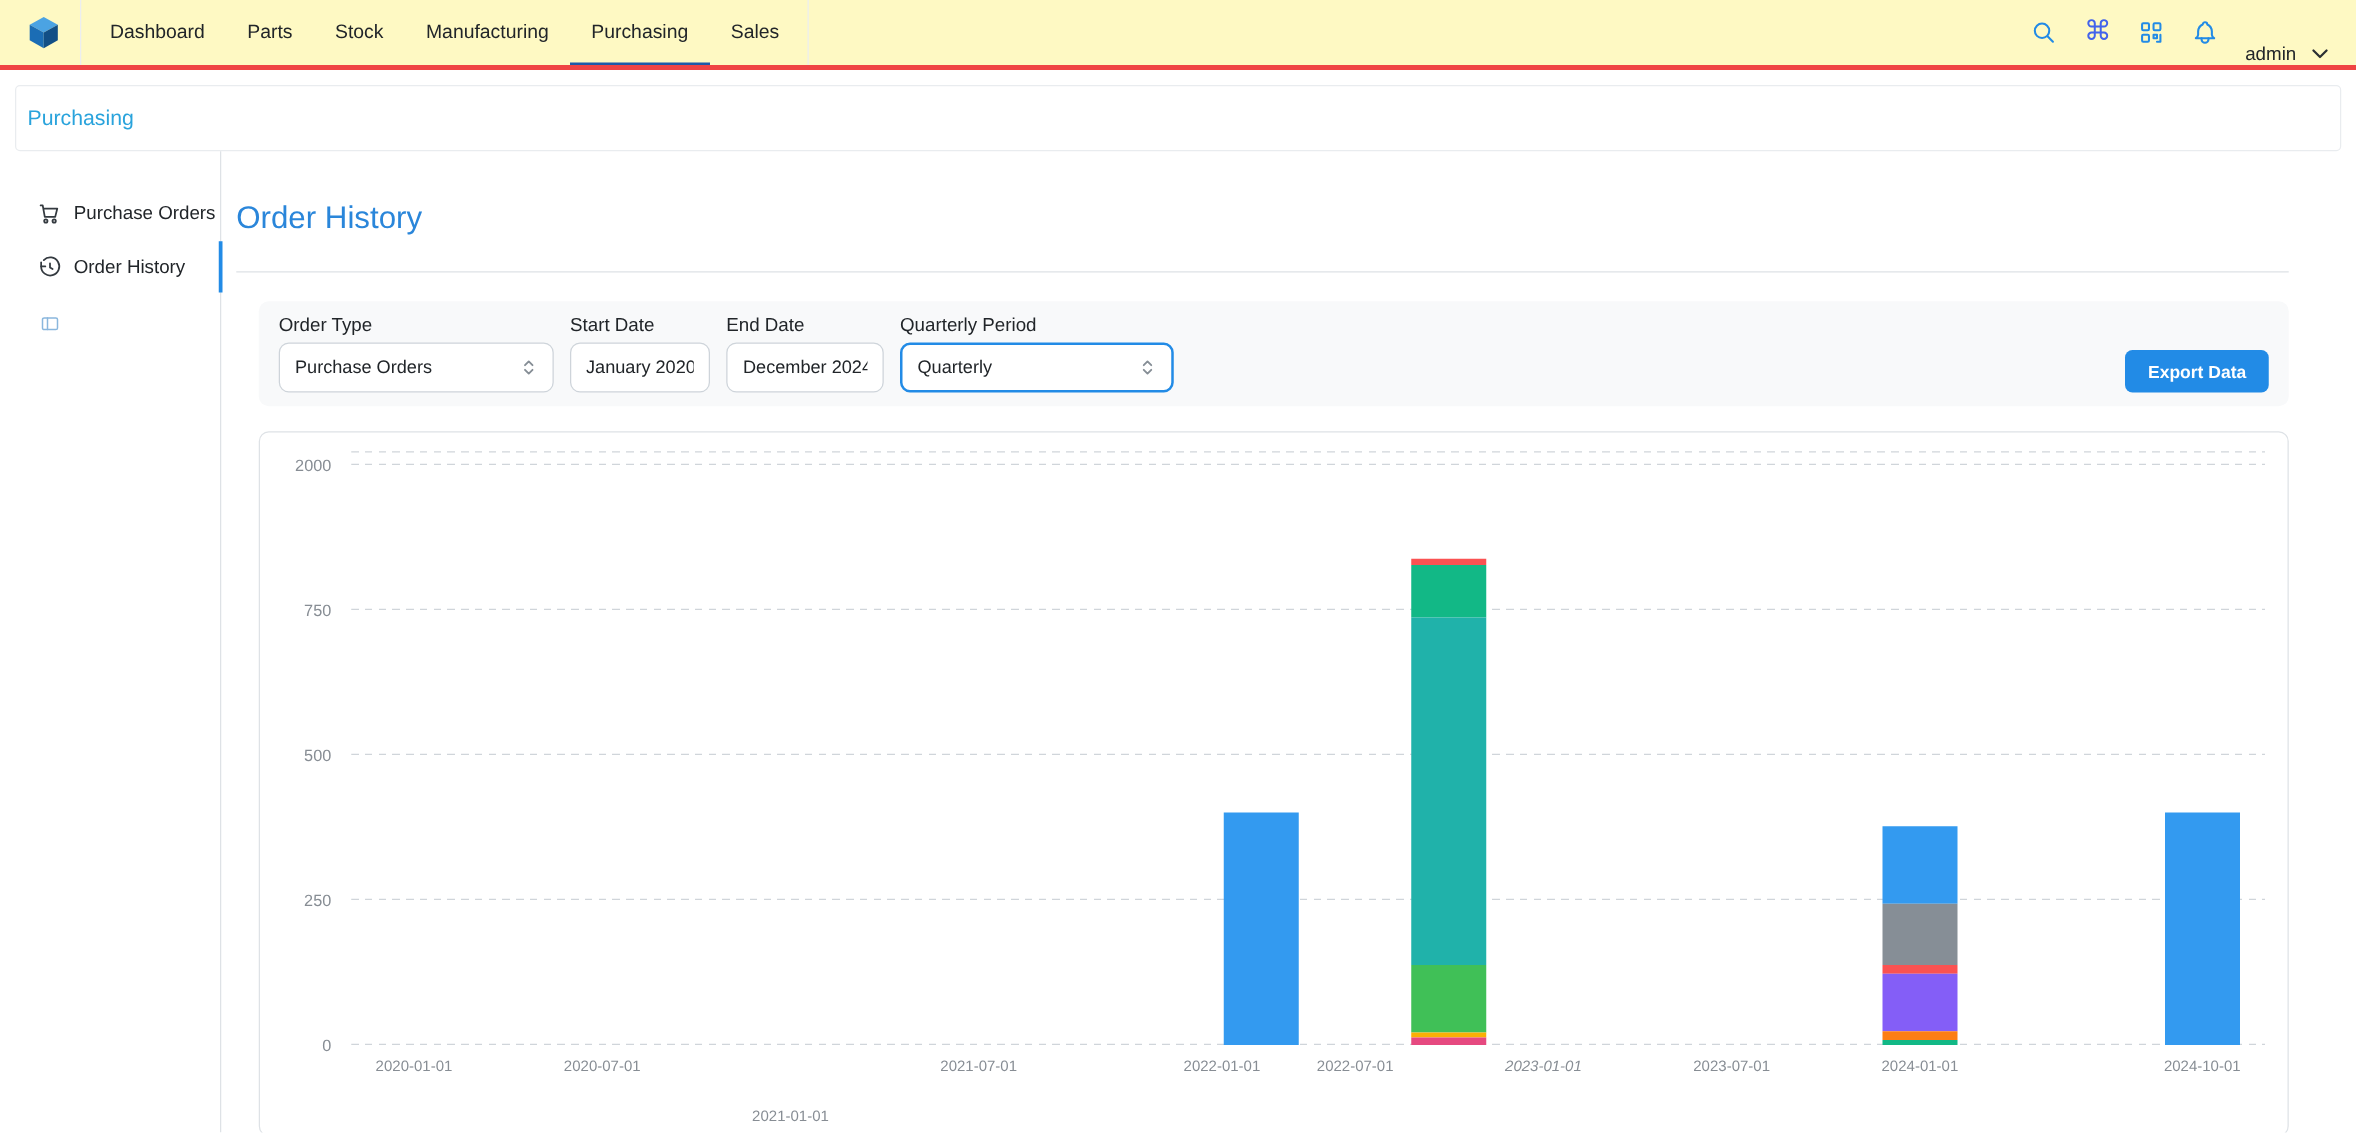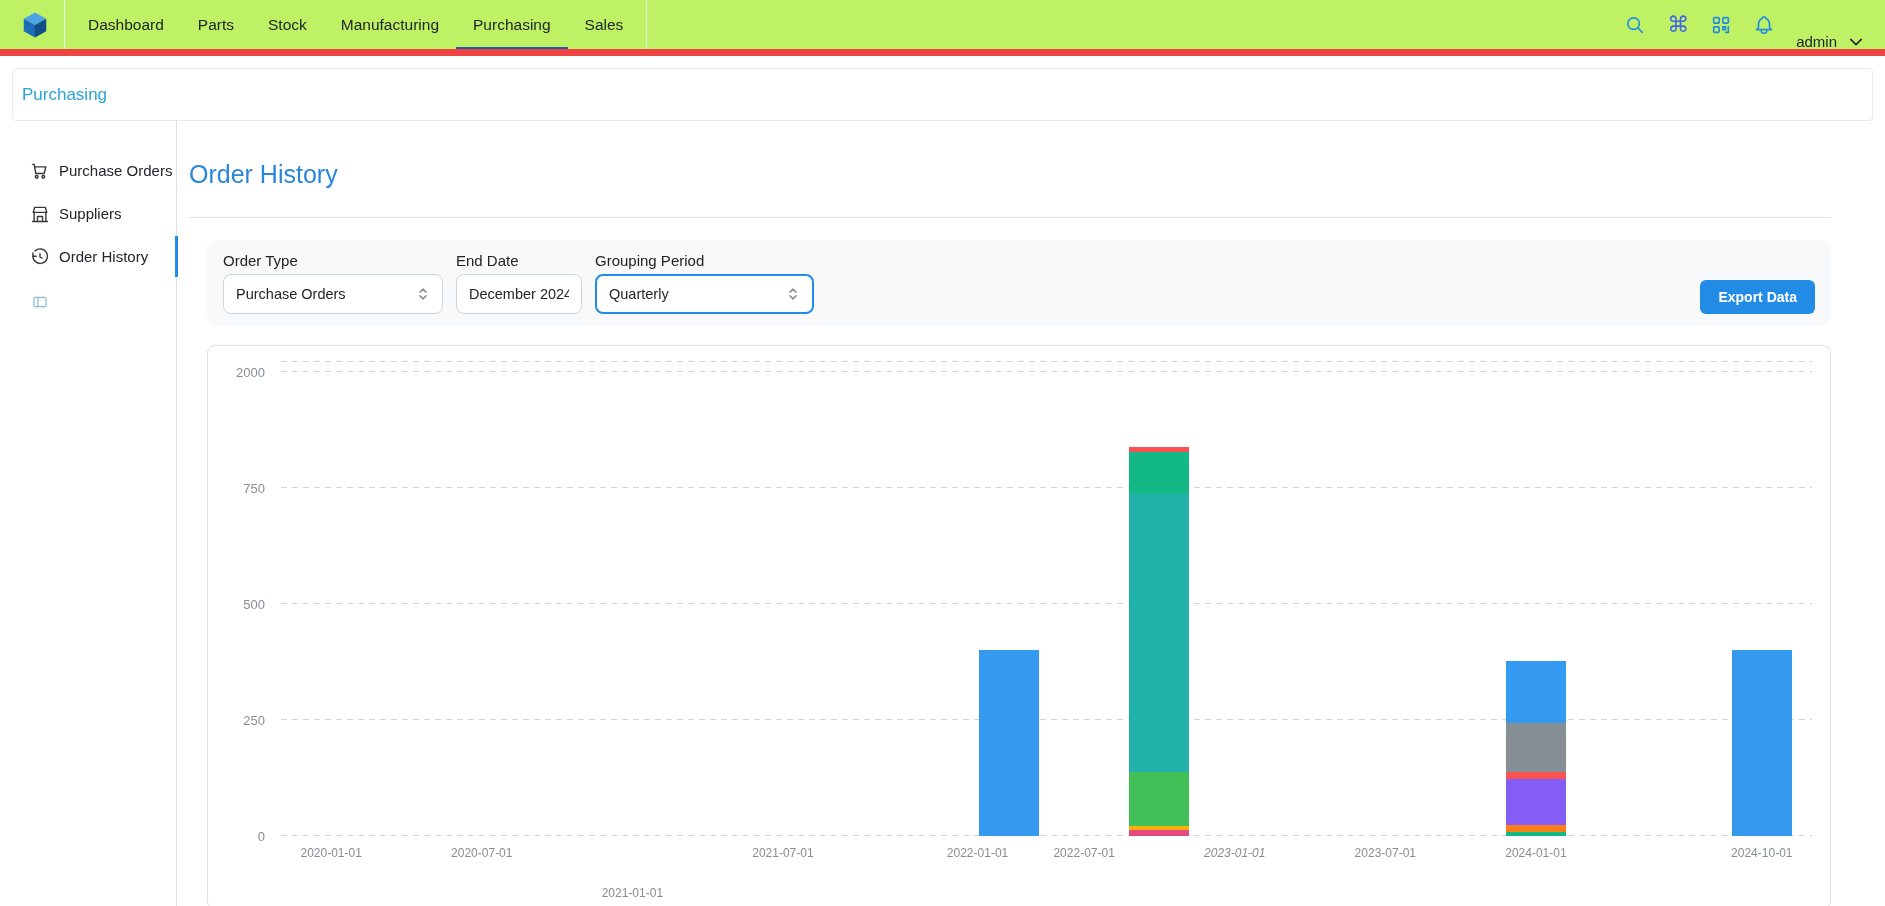--- a/index.html
+++ b/index.html
@@ -6,21 +6,21 @@
     --accent:#228be6; --tab-indicator:#1e5aa8; --breadcrumb-link:#29a3dc;
     --page-title:#2a86da; --border:#dee2e6; --panel-bg:#f8f9fa;
     --grid-line:#d0d5da; --axis-text:#878d94; --text:#212529; --icon-blue:#228be6;
   }
   *{box-sizing:border-box;margin:0;padding:0;}
   body{width:1885px;height:906px;overflow:hidden;background:#fff;color:var(--text);
        font-family:"Liberation Sans",sans-serif;}
   svg{display:block;}
 
   
-  .topbar{height:56px;display:flex;align-items:center;padding:0 20px;border-bottom:7px solid #ef4444;background:#bef264;}
+  .topbar{height:56px;display:flex;align-items:center;padding:0 20px;border-bottom:4px solid #ef4444;background:#fef9c3;}
   .logo{display:flex;margin-right:14px;cursor:pointer;}
   .tabs{display:flex;height:100%;align-items:stretch;border-left:1px solid #eceef0;border-right:1px solid #eceef0;padding:0 6px;}
   .tab{display:flex;align-items:center;padding:0 17px;font-size:15.5px;color:#212529;cursor:pointer;
        border-bottom:2px solid transparent;border-top:2px solid transparent;white-space:nowrap;}
   .tab.active{border-bottom-color:var(--tab-indicator);}
   .top-actions{margin-left:auto;display:flex;align-items:center;gap:21px;}
   .ticon{display:flex;align-items:center;color:var(--icon-blue);cursor:pointer;}
   .cmd{font-family:"DejaVu Sans",sans-serif;font-size:22px;line-height:1;color:#4263eb;}
   .user{display:flex;align-items:center;gap:10px;font-size:15px;cursor:pointer;color:#212529;margin-top:34px;}
 
@@ -140,33 +140,20 @@
       <div class="side-item">
         <span class="sicon">
           <svg width="20" height="20" viewBox="0 0 24 24" fill="none" stroke="currentColor" stroke-width="1.7" stroke-linecap="round" stroke-linejoin="round">
             <circle cx="8" cy="19" r="1.6"></circle>
               <circle cx="16" cy="19" r="1.6"></circle>
             <path d="M3 4h2l2 11h10l2-8H6"></path>
           </svg>
         </span>
         <span>Purchase Orders</span>
       </div>
-      <div class="side-item">
-        <span class="sicon">
-          <svg width="20" height="20" viewBox="0 0 24 24" fill="none" stroke="currentColor" stroke-width="1.7" stroke-linecap="round" stroke-linejoin="round">
-            <path d="M3 21h18"></path>
-              <path d="M5 21V10"></path>
-              <path d="M19 21V10"></path>
-            <path d="M4 10l1.5-6h13L20 10"></path>
-              <path d="M4 10h16"></path>
-            <path d="M9 21v-6h6v6"></path>
-          </svg>
-        </span>
-        <span>Suppliers</span>
-      </div>
       <div class="side-item active">
         <span class="sicon">
           <svg width="20" height="20" viewBox="0 0 24 24" fill="none" stroke="currentColor" stroke-width="1.7" stroke-linecap="round" stroke-linejoin="round">
             <polyline points="3.5 7 3.5 11 7.5 11"></polyline>
             <path d="M3.5 11a8.7 8.7 0 1 0 2.55-6.15"></path>
             <path d="M12 8v4l2.5 1.5"></path>
           </svg>
         </span>
         <span>Order History</span>
       </div>
@@ -191,25 +178,29 @@
               <span>Purchase Orders</span>
               <span class="chev">
                 <svg width="18" height="18" viewBox="0 0 24 24" fill="none" stroke="currentColor" stroke-width="2" stroke-linecap="round" stroke-linejoin="round">
                   <polyline points="8 9.5 12 5.5 16 9.5"></polyline>
                     <polyline points="8 14.5 12 18.5 16 14.5"></polyline>
                 </svg>
               </span>
             </div>
           </div>
           <div class="fgroup">
+            <label class="flabel">Start Date</label>
+            <input class="control w-start" readonly="" value="January 2020" style="">
+          </div>
+          <div class="fgroup">
             <label class="flabel">End Date</label>
             <input class="control w-end" readonly="" value="December 2024" style="">
           </div>
           <div class="fgroup">
-            <label class="flabel">Grouping Period</label>
+            <label class="flabel">Quarterly Period</label>
             <div class="control select w-grouping focused">
               <span>Quarterly</span>
               <span class="chev">
                 <svg width="18" height="18" viewBox="0 0 24 24" fill="none" stroke="currentColor" stroke-width="2" stroke-linecap="round" stroke-linejoin="round">
                   <polyline points="8 9.5 12 5.5 16 9.5"></polyline>
                     <polyline points="8 14.5 12 18.5 16 14.5"></polyline>
                 </svg>
               </span>
             </div>
           </div>

